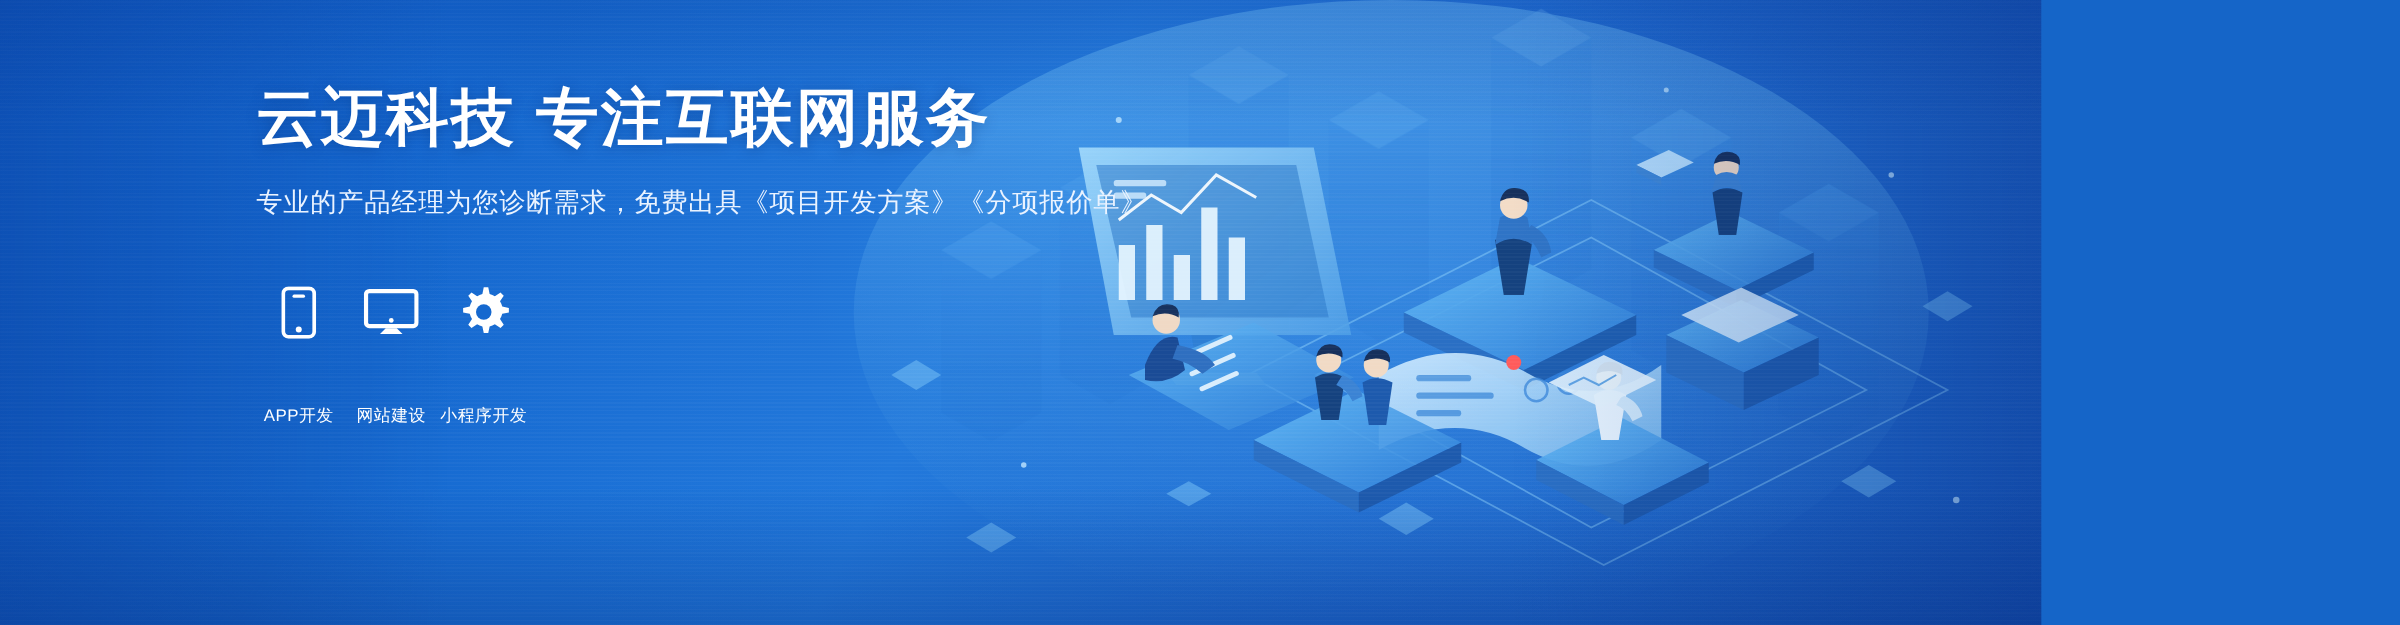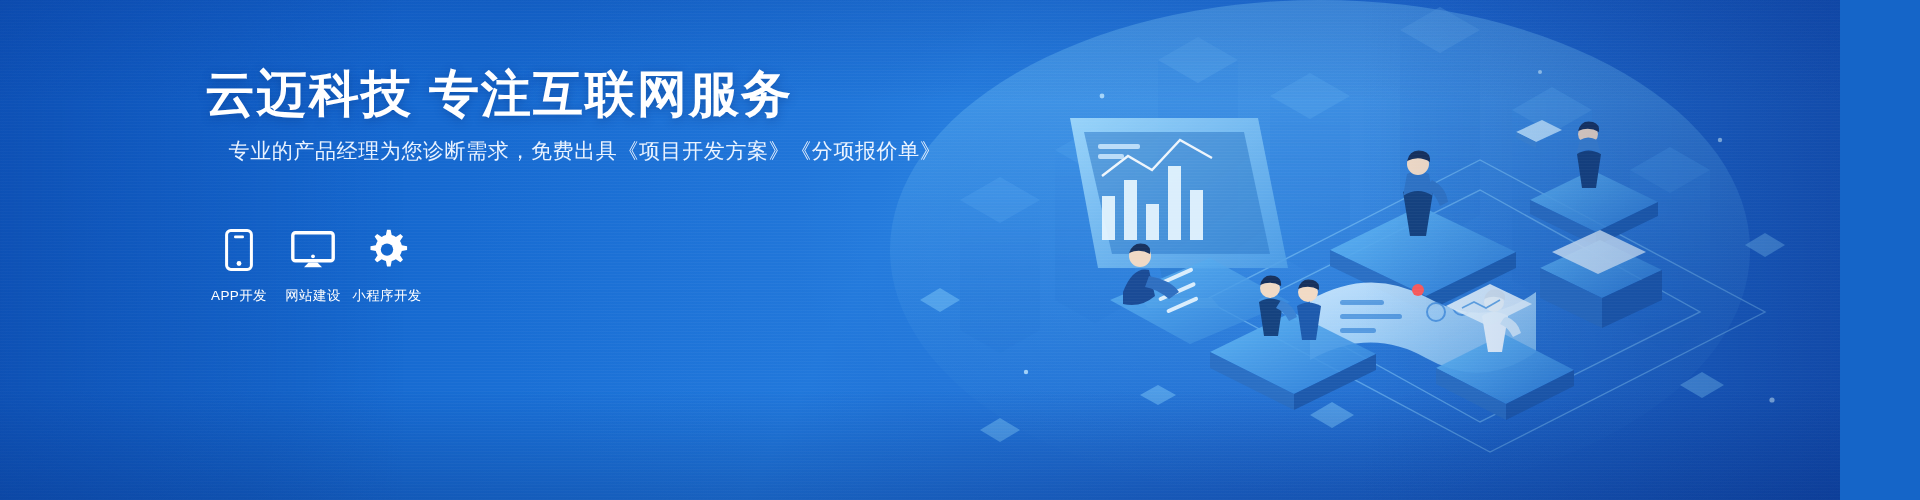--- a/index.html
+++ b/index.html
@@ -4,21 +4,21 @@
 <style>
   * { margin:0; padding:0; box-sizing:border-box; }
   html, body { width:1920px; height:500px; overflow:hidden; }
   body {
     font-family: "Liberation Sans", "DejaVu Sans", sans-serif;
     background:#1565c8;
   }
 
   #banner {
     position:relative;
-    width:1840px; height:500px;
+    width:1633px; height:500px;
     overflow:hidden;
     background:
       radial-gradient(1100px 620px at 68% 46%, rgba(60,150,235,0.55) 0%, rgba(41,120,214,0.28) 42%, rgba(20,80,185,0.0) 72%),
       linear-gradient(118deg, #1164d2 0%, #1568cf 24%, #1f78dd 48%, #1a63cc 70%, #1450b4 100%);
   }
 
   
   .scanlines {
     position:absolute; inset:0;
     background-image:repeating-linear-gradient(0deg, rgba(255,255,255,0.030) 0px, rgba(255,255,255,0.030) 1px, rgba(0,0,0,0.0) 1px, rgba(0,0,0,0.0) 3px);
@@ -42,43 +42,43 @@
   .headline {
     font-size:50px;
     font-weight:bold;
     color:#ffffff;
     letter-spacing:2px;
     line-height:1.12;
     white-space:nowrap;
     text-shadow:0 2px 10px rgba(4,40,110,0.35);
   }
   .sub {
-    margin-top:12px;
+    margin-top:24px;
     color:#eaf3ff;
     font-size:21px;
     line-height:1.62;
     letter-spacing:0.6px;
     white-space:nowrap;
-    text-align:center;
   }
   .sub div { margin-bottom:2px; }
 
   
   .services {
     position:absolute;
     left:203px; top:228px;
     display:flex;
     align-items:flex-start;
   }
   .svc {
     width:72px;
     display:flex;
     flex-direction:column;
     align-items:center;
     margin-right:2px;
+    gap:37px;
   }
   .svc .ico {
     height:44px;
     display:flex; align-items:center; justify-content:center;
   }
   .svc .ico svg { display:block; }
   .svc .cap {
     margin-top:15px;
     color:#ffffff;
     font-size:13.5px;

